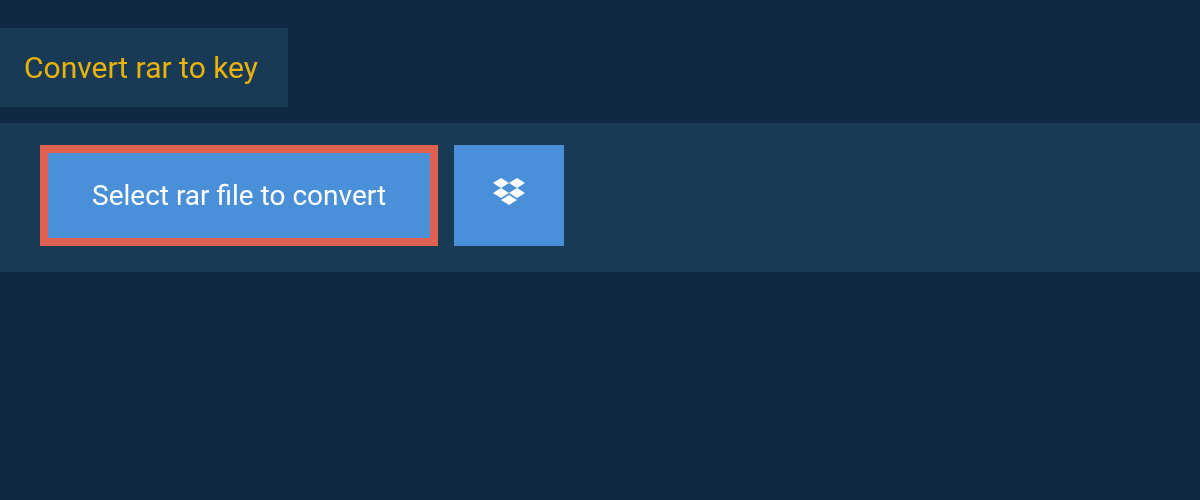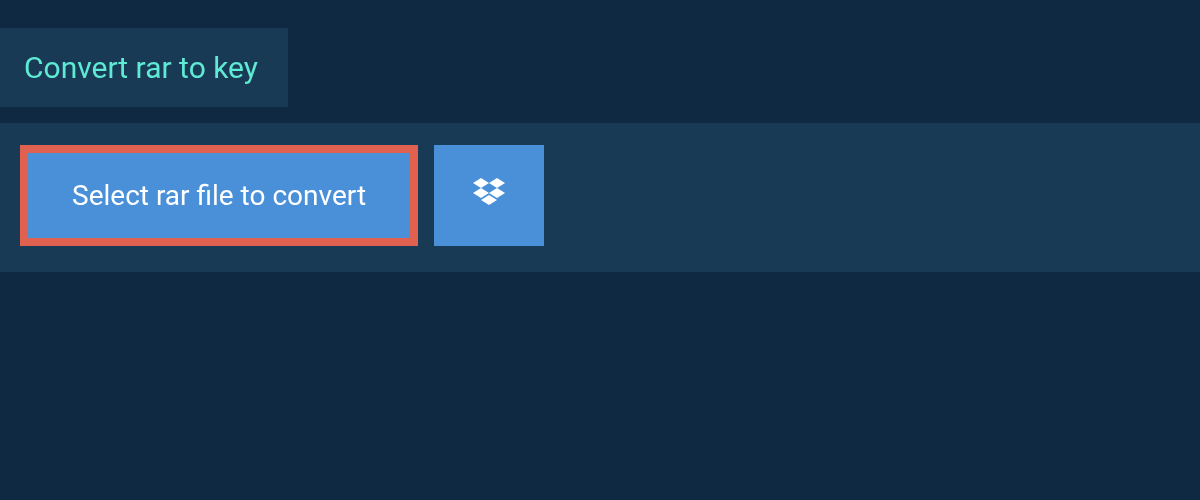--- a/index.html
+++ b/index.html
@@ -14,27 +14,27 @@
       font-family: -apple-system, BlinkMacSystemFont, "Segoe UI", Roboto, sans-serif;
       overflow: hidden;
     }
     .header-tab {
       background: #193a54;
       display: inline-block;
       padding: 22px 30px 22px 24px;
       margin-top: 28px;
     }
     .header-tab h1 {
-      color: #5eead4;
+      color: #eab308;
       font-size: 30px;
       font-weight: 400;
     }
     .upload-panel {
       background: #193a54;
-      padding: 22px 24px 26px 20px;
+      padding: 22px 24px 26px 40px;
       margin-top: 16px;
       display: flex;
       gap: 16px;
       align-items: stretch;
     }
     .select-button {
       background: #4a90d9;
       border: 8px solid #e0614f;
       color: #ffffff;
       font-size: 28px;

